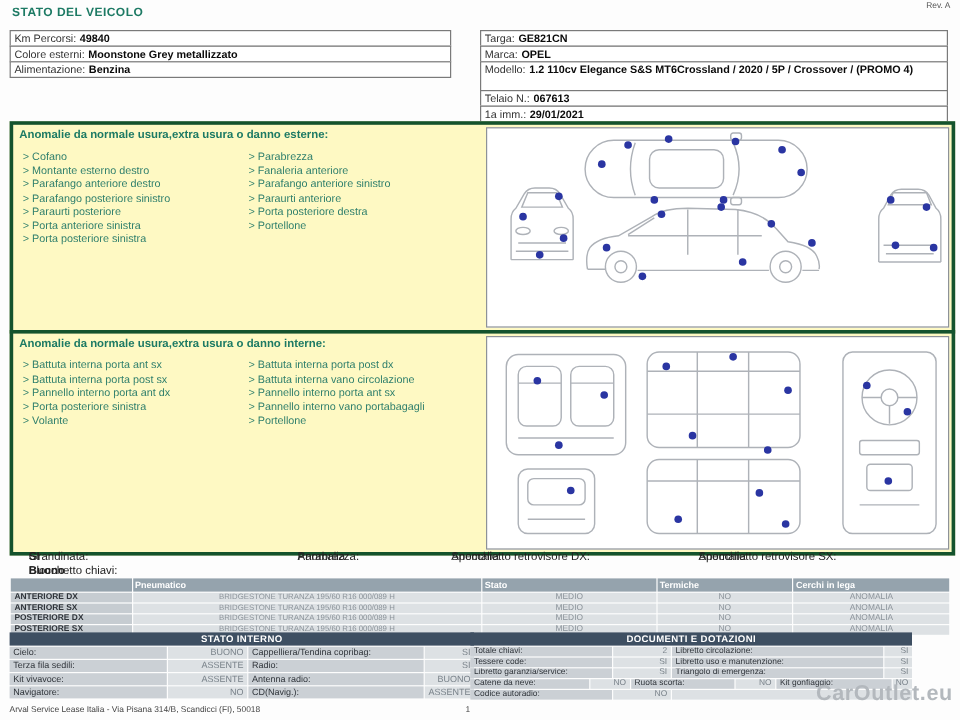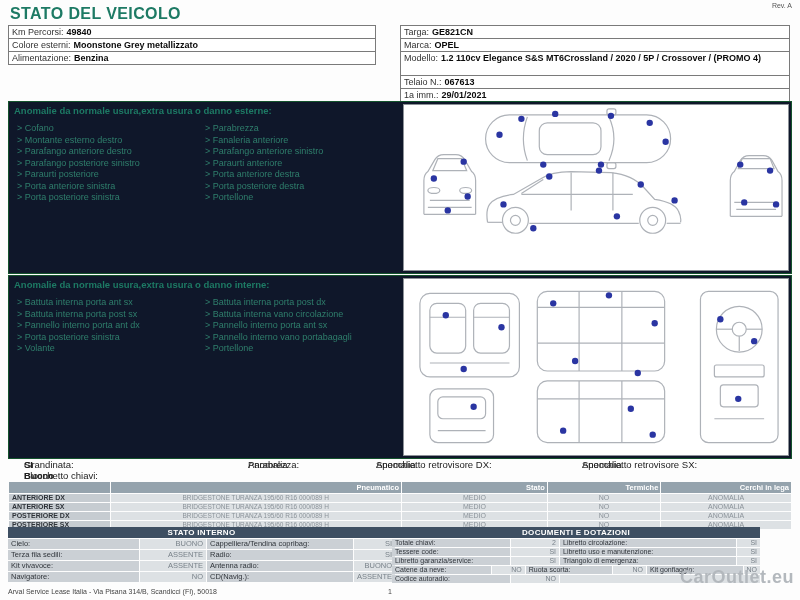--- a/index.html
+++ b/index.html
@@ -1,51 +1,51 @@
 <!DOCTYPE html>
 <html><head>
 <meta charset="utf-8">
 <style>
   html,body{margin:0;padding:0;background:#e8e8e8;}
   .page{position:relative;width:800px;height:600px;background:#fdfdfd;overflow:hidden;
         font-family:"Liberation Sans", sans-serif;color:#222;}
   
-  .title{position:absolute;left:10px;top:5px;font-size:16px;font-weight:bold;color:#1d7a64;letter-spacing:.4px;}
+  .title{position:absolute;left:10px;top:5px;font-size:10px;font-weight:bold;color:#1d7a64;letter-spacing:.4px;}
   .rev{position:absolute;right:8px;top:2px;font-size:7px;color:#555;}
   
   .info-col{position:absolute;top:26px;}
   .info-left{left:8px;width:368px;}
   .info-right{left:400px;width:390px;}
   .frow{border:1px solid #7a7a7a;background:#fff;margin-top:-1px;padding:1px 3px;
         font-size:9px;line-height:10px;min-height:10px;}
   .frow.tall{min-height:21px;}
   .flabel{color:#333;margin-right:3px;}
   .fvalue{font-weight:bold;color:#0a0a0a;}
   
-  .box{position:absolute;left:8px;width:782px;border:1px solid #14532d;background:#0f172a;}
+  .box{position:absolute;left:8px;width:782px;border:3px solid #14532d;background:#fef9c3;}
   .box-ext{top:101px;height:171px;}
   .box-int{top:275px;height:182px;}
   .box-title{position:absolute;left:5px;top:3px;font-size:9.5px;font-weight:bold;color:#1d7a64;}
   .anom-col{position:absolute;top:21px;font-size:9px;color:#2f7f6c;}
   .anom{line-height:11.5px;padding-left:9px;text-indent:-9px;}
   .anom::before{content:"> ";}
   .c1{left:8px;width:182px;}
   .c2{left:196px;width:188px;}
   .box-int .c2{width:150px;}
   .diagram{position:absolute;left:394px;top:2px;right:2px;bottom:2px;border:1px solid #8d9298;background:#fff;}
   .diagram svg{width:100%;height:100%;display:block;}
   .car{stroke:#aeb2b8;fill:none;stroke-width:1.2;}
   .dot{fill:#2a35a2;stroke:none;}
   
   .summary{position:absolute;left:16px;top:459px;width:644px;height:24px;font-size:9.5px;}
   .summary span{position:absolute;white-space:nowrap;}
   .sv-bold{font-weight:bold;}
   
   .tires{position:absolute;left:8px;top:481px;border-collapse:separate;border-spacing:1px;table-layout:fixed;width:784px;}
-  .tires th{background:#95a3ad;color:#fff;font-size:7.5px;font-weight:bold;text-align:right;padding:1px 2px;height:8px;}
+  .tires th{background:#95a3ad;color:#fff;font-size:7.5px;font-weight:bold;text-align:left;padding:1px 2px;height:8px;}
   .tires td{height:7px;padding:0 3px;font-size:7px;line-height:8px;}
   td.pos{background:#c6ccd1;color:#2f343a;font-weight:bold;}
   td.spec{background:#dde1e4;color:#8b939a;text-align:center;font-size:6.5px;}
   td.val{background:#dde1e4;color:#8b939a;text-align:center;}
   
   .btable{position:absolute;top:527px;font-size:7.5px;}
   .bt-left{left:8px;width:387px;}
   .bt-right{left:392px;width:368px;}
   .bheader{background:#3e4f62;color:#fff;font-weight:bold;text-align:center;font-size:8px;
            padding:1px 12px;letter-spacing:.3px;height:9px;line-height:9px;}
@@ -109,21 +109,20 @@
       <div class="anom">Parafango posteriore sinistro</div>
       <div class="anom">Paraurti posteriore</div>
       <div class="anom">Porta anteriore sinistra</div>
       <div class="anom">Porta posteriore sinistra</div>
     </div>
     <div class="anom-col c2">
       <div class="anom">Parabrezza</div>
       <div class="anom">Fanaleria anteriore</div>
       <div class="anom">Parafango anteriore sinistro</div>
       <div class="anom">Paraurti anteriore</div>
-      <div class="anom">Porta anteriore destra</div>
       <div class="anom">Porta posteriore destra</div>
       <div class="anom">Portellone</div>
     </div>
     <div class="diagram">
       <svg viewBox="0 0 386 162">
 
         <g class="car">
           <rect x="82" y="8" width="186" height="48" rx="24"></rect>
           <path d="M124 10 q-8 22 0 44"></path>
           <path d="M206 10 q10 22 0 44"></path>

